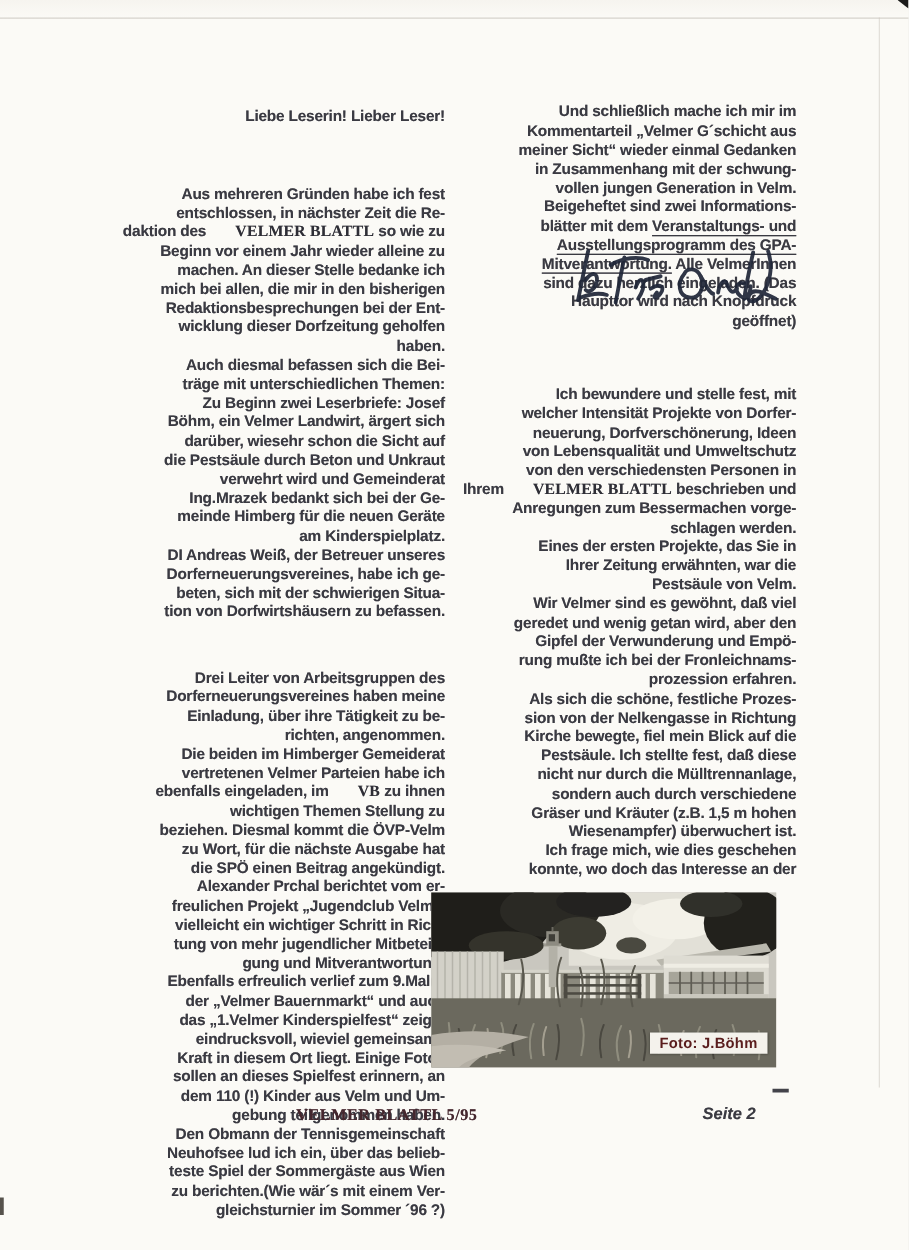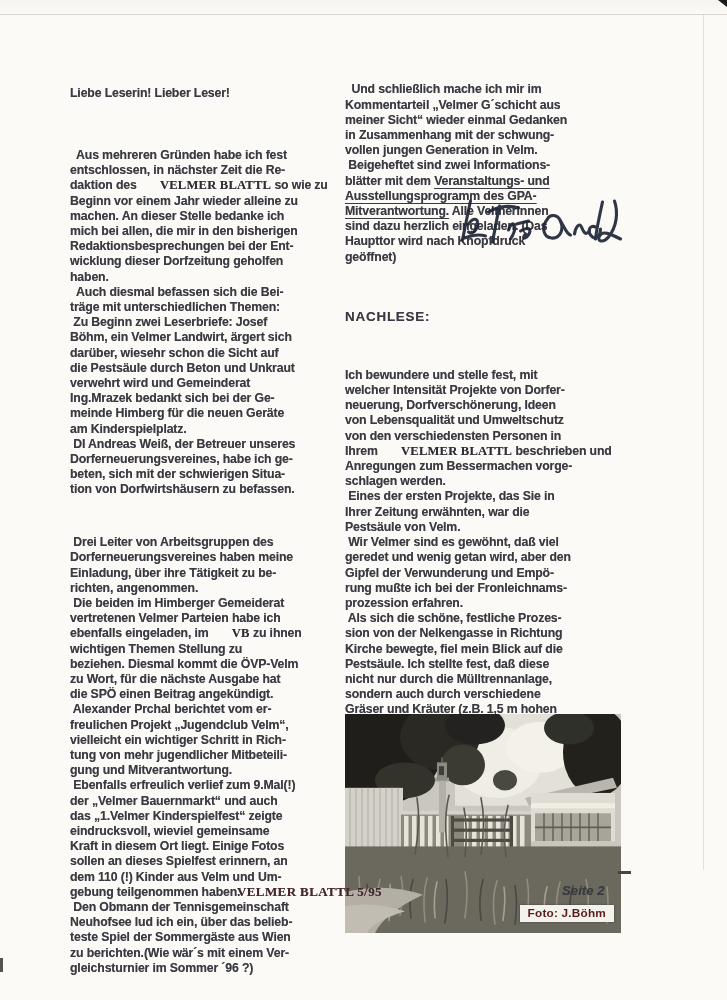--- a/index.html
+++ b/index.html
@@ -19,36 +19,36 @@
     background:rgba(203,198,190,.5);}
   .scan-corner{position:absolute;right:0;top:0;width:9px;height:7px;background:#1b1b1a;
     clip-path:polygon(0 0,100% 0,100% 100%);}
   .scan-left-mark{position:absolute;left:0;top:958px;width:3px;height:14px;background:#56524c;}
 
   .col{position:absolute;color:var(--text);font-size:12.3px;line-height:15.2px;
     font-weight:700;letter-spacing:-0.15px;white-space:pre;
     text-shadow:0 0 .5px rgba(58,58,66,.55);}
   .col-left{left:70px;top:56px;width:286px;}
   .col-right{left:345px;top:52px;width:292px;}
-  .col p{margin:0;}
+  .col p{margin:0;text-align:right;}
   .salutation{margin:0 0 16px 0 !important;}
   .para-gap{margin-top:7px !important;}
   .masthead{font-family:"Liberation Serif",serif;font-weight:700;font-size:12.6px;
     letter-spacing:.2px;color:var(--masthead);margin-left:20px;}
   .uline{text-decoration:underline;text-decoration-thickness:1.4px;text-underline-offset:2.5px;}
   .nachlese{margin-top:14px !important;font-size:13.4px;letter-spacing:.8px;}
   .author-line{margin-top:13px !important;}
   .author{font-size:13px;}
   .source{font-size:11.3px;letter-spacing:0;}
   .letter-body{margin-top:13px !important;}
 
   .signature{position:absolute;left:452px;top:194px;width:196px;height:58px;}
   .signature svg{width:100%;height:100%;}
 
-  .photo{position:absolute;left:345px;top:714px;width:276px;height:219px;background:#c9c7bf;}
+  .photo{position:absolute;left:345px;top:714px;width:276px;height:140px;background:#c9c7bf;}
   .photo svg{display:block;width:100%;height:100%;filter:blur(.4px);}
   .photo-caption{position:absolute;right:7px;bottom:11px;background:#f4f2ec;
     padding:1px 8px 2px 8px;font-size:11.8px;font-weight:700;color:var(--caption);
     letter-spacing:.2px;box-shadow:0 0 2px rgba(0,0,0,.4);}
   .photo-dash{position:absolute;left:618px;top:871px;width:13px;height:3px;background:#43434a;}
 
   .footer-masthead{position:absolute;left:237px;top:884px;
     font-family:"Liberation Serif",serif;font-weight:700;font-size:13px;
     letter-spacing:.4px;color:var(--footer-masthead);
     text-shadow:0 0 .5px rgba(69,39,46,.6);}
@@ -127,21 +127,20 @@
 meiner Sicht“ wieder einmal Gedanken
 in Zusammenhang mit der schwung-
 vollen jungen Generation in Velm.
  Beigeheftet sind zwei Informations-
 blätter mit dem </span><span class="uline">Veranstaltungs- und
 Ausstellungsprogramm des GPA-
 Mitverantwortung.</span><span> Alle VelmerInnen
 sind dazu herzlich eingeladen. (Das
 Haupttor wird nach Knopfdruck
 geöffnet)</span></p>
-    <p class="nachlese">NACHLESE:</p>
     <p class="letter-body"><span>Ich bewundere und stelle fest, mit
 welcher Intensität Projekte von Dorfer-
 neuerung, Dorfverschönerung, Ideen
 von Lebensqualität und Umweltschutz
 von den verschiedensten Personen in
 Ihrem </span><span class="masthead">VELMER BLATTL</span><span> beschrieben und
 Anregungen zum Bessermachen vorge-
 schlagen werden.
  Eines der ersten Projekte, das Sie in
 Ihrer Zeitung erwähnten, war die

